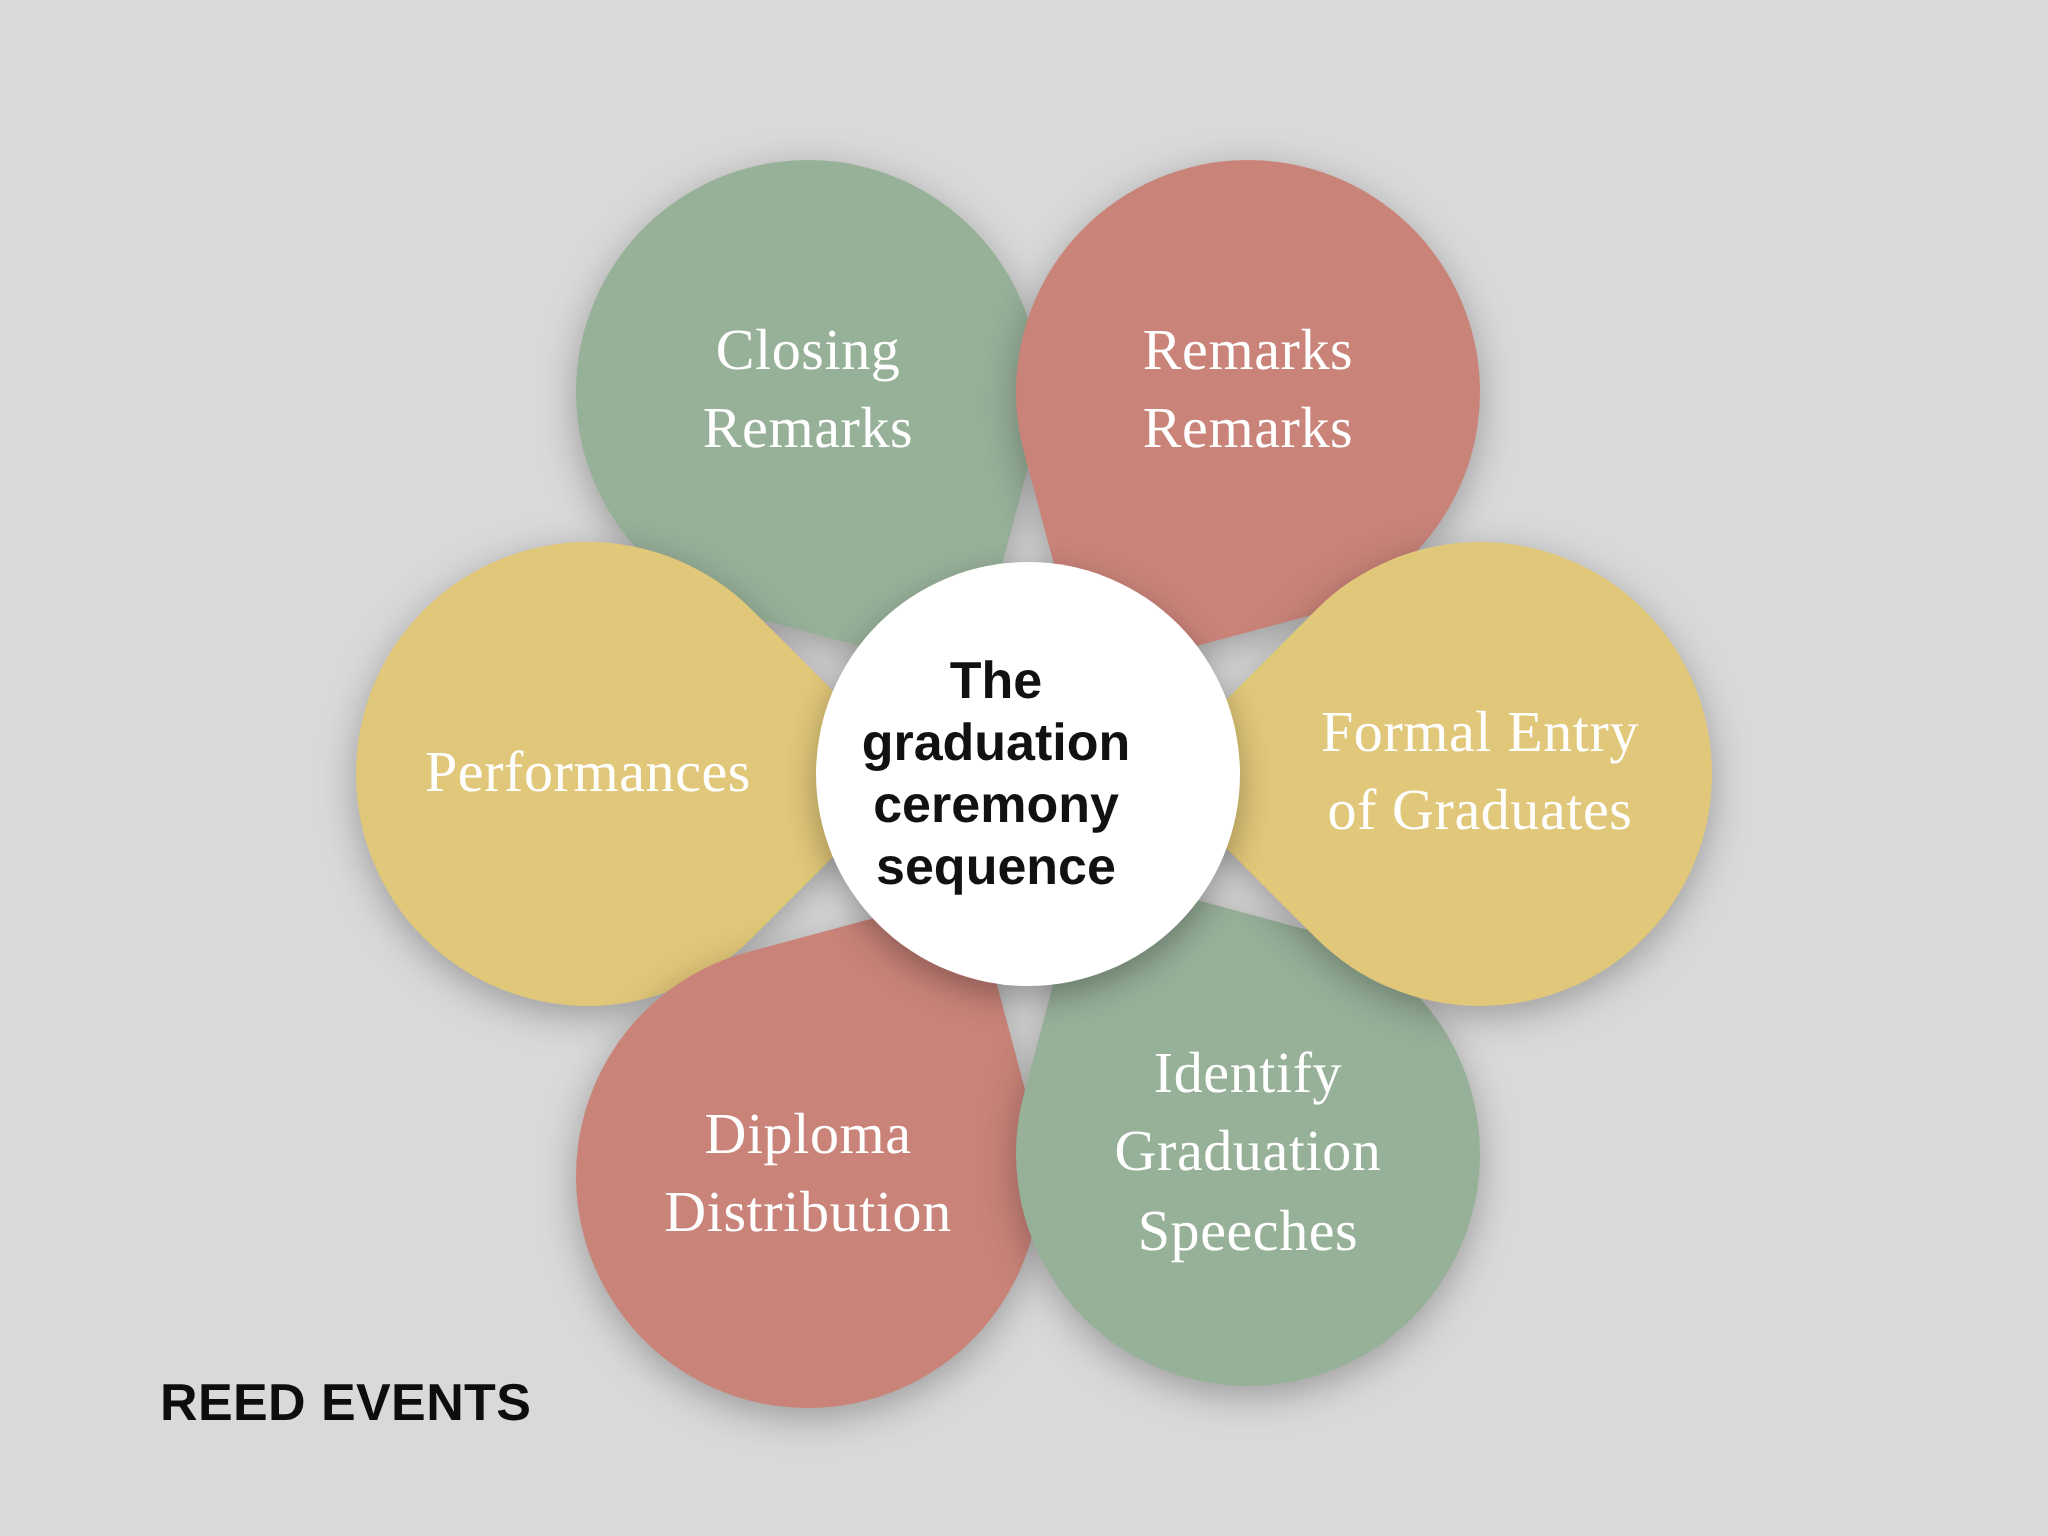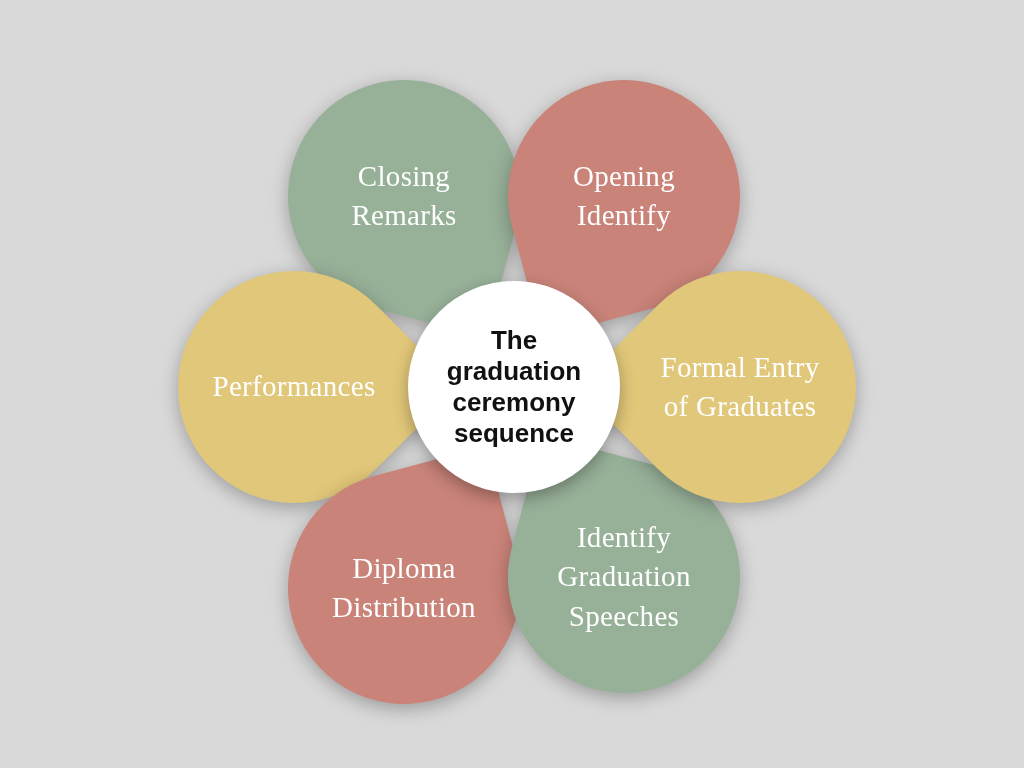--- a/index.html
+++ b/index.html
@@ -40,21 +40,21 @@
     line-height:1.36;letter-spacing:0.3px;white-space:normal;font-family:Liberation Serif, serif;
   }
   .w-140{width:140px;} .w-160{width:165px;} .w-170{width:175px;}
   .w-180{width:185px;} .w-260{width:280px;}
 
   
   .center-circle{
     position:absolute;left:408px;top:281px;width:212px;height:212px;
     background:#ffffff;border-radius:50%;z-index:10;
     box-shadow:0 6px 16px rgba(0,0,0,0.30);
-    display:flex;align-items:center;justify-content:center;
+    display:flex;align-items:center;
   }
   .center-title{
     width:180px;text-align:center;color:#111111;
     font-size:26px;font-weight:700;line-height:1.2;
   }
 
   
   .brand{
     position:absolute;left:80px;top:686px;
     color:#0d0d0d;font-size:26px;font-weight:800;letter-spacing:0.2px;
@@ -71,21 +71,21 @@
       <div class="petal-shadow">
         <div class="petal-shape shape-tl rot-285" style="background-color: rgb(151, 176, 152);"></div>
       </div>
       <div class="petal-label w-140">Closing Remarks</div>
     </div>
 
     <div class="petal pos-top-right">
       <div class="petal-shadow">
         <div class="petal-shape shape-tl rot-345" style="background-color: rgb(201, 131, 121);"></div>
       </div>
-      <div class="petal-label w-140">Opening Identify</div>
+      <div class="petal-label w-140">Remarks Remarks</div>
     </div>
 
     <div class="petal pos-left">
       <div class="petal-shadow">
         <div class="petal-shape shape-tl rot-225" style="background-color: rgb(225, 199, 121);"></div>
       </div>
       <div class="petal-label w-260">Performances</div>
     </div>
 
     <div class="petal pos-bottom-left">
@@ -108,14 +108,15 @@
       </div>
       <div class="petal-label w-160">Formal Entry of Graduates</div>
     </div>
 
     <div class="center-circle">
       <div class="center-title">The graduation ceremony sequence</div>
     </div>
 
   </div>
 
+  <div class="brand">REED EVENTS</div>
 
 </div>
 
 </body></html>

